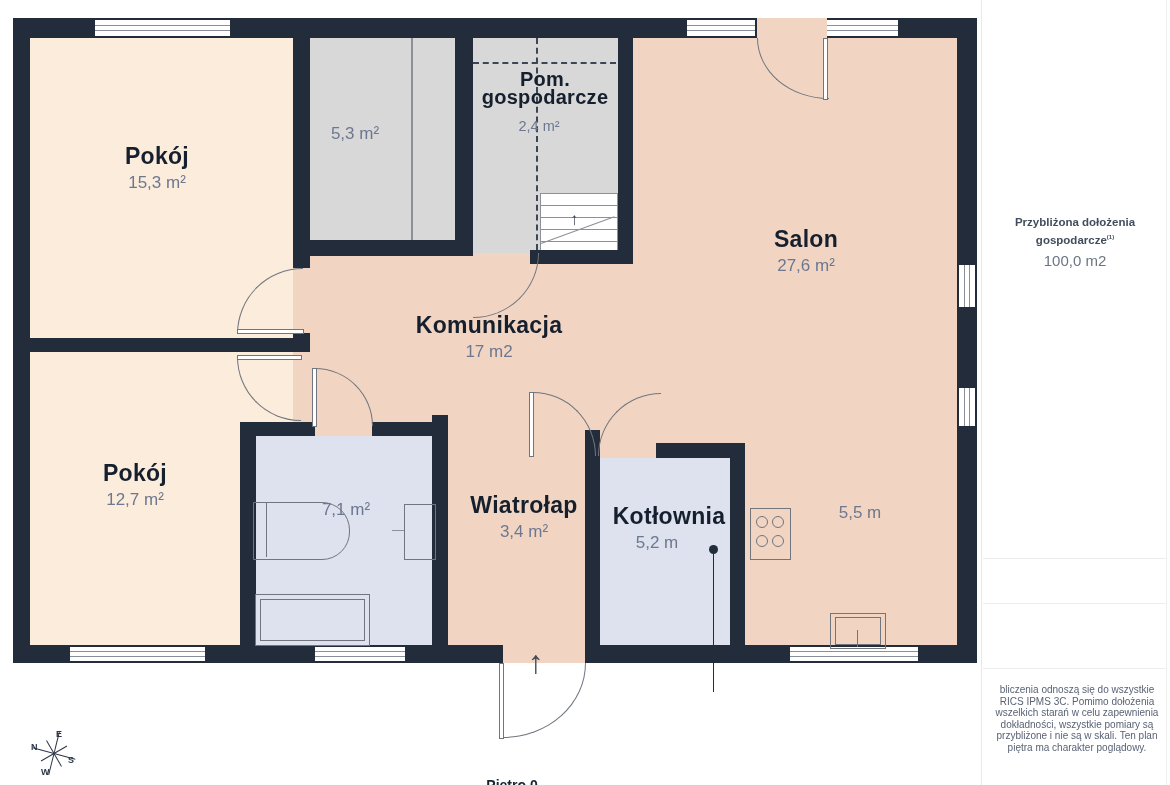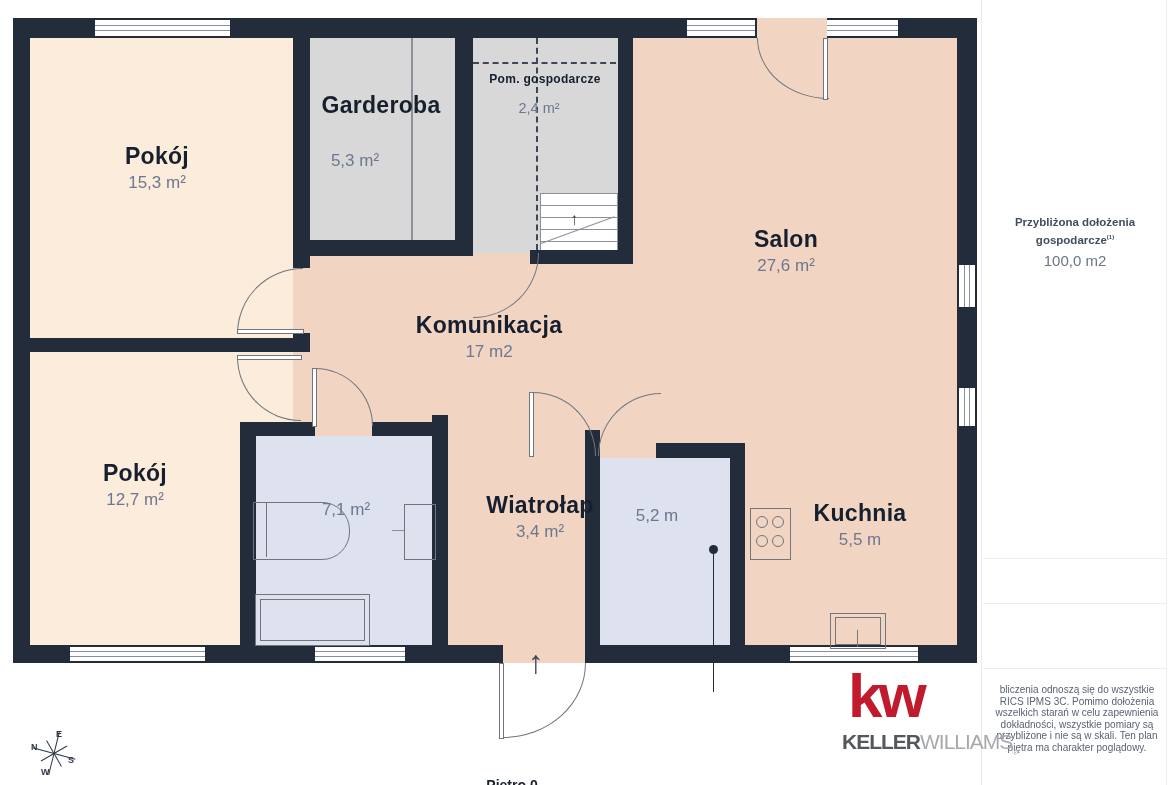--- a/index.html
+++ b/index.html
@@ -17,21 +17,21 @@
   .arc{position:absolute;border:0 solid #70757e;}
   .arc-tl{border-top:1px solid #70757e;border-left:1px solid #70757e;border-top-left-radius:100% 100%;}
   .arc-tr{border-top:1px solid #70757e;border-right:1px solid #70757e;border-top-right-radius:100% 100%;}
   .arc-bl{border-bottom:1px solid #70757e;border-left:1px solid #70757e;border-bottom-left-radius:100% 100%;}
   .arc-br{border-bottom:1px solid #70757e;border-right:1px solid #70757e;border-bottom-right-radius:100% 100%;}
   .leaf{position:absolute;background:#fff;border:1px solid #70757e;}
   .fixt{position:absolute;border:1px solid #70757e;}
   .thinline{position:absolute;background:#8b9099;}
   .rlabel{position:absolute;text-align:center;}
   .rname{font-weight:bold;color:#151f2d;font-size:23px;letter-spacing:0.3px;line-height:27px;}
-  .rname.sm{font-size:12px;line-height:18px;}
+  .rname.sm{font-size:20px;line-height:18px;}
   .rarea{color:#6d7890;font-size:17px;margin-top:3px;line-height:20px;}
   .rarea.sm{font-size:14.5px;}
   .spoke{position:absolute;background:#2c3646;height:1px;}
   .cletter{position:absolute;font-size:9px;font-weight:bold;color:#2c3646;}
   .sdivider{position:absolute;background:#ededed;height:1px;}
   .circle{position:absolute;border:1px solid #70757e;border-radius:50%;width:10px;height:10px;}
 </style>
 </head>
 <body>
 
@@ -129,47 +129,46 @@
 
   <div class="rlabel" style="left:77px;top:143px;width:160px;">
     <div class="rname">Pokój</div>
     <div class="rarea">15,3 m²</div>
   </div>
   <div class="rlabel" style="left:55px;top:460px;width:160px;">
     <div class="rname">Pokój</div>
     <div class="rarea">12,7 m²</div>
   </div>
   <div class="rlabel" style="left:301px;top:92px;width:160px;">
-    <div class="rname">Garderoba</div>
     <div class="rarea" style="position:relative;left:-26px;margin-top:32px;">5,3 m²</div>
   </div>
   <div class="rlabel" style="left:465px;top:70px;width:160px;">
     <div class="rname sm">Pom. gospodarcze</div>
     <div class="rarea sm" style="position:relative;left:-6px;margin-top:10px;">2,4 m²</div>
   </div>
   <div class="rlabel" style="left:409px;top:312px;width:160px;">
     <div class="rname">Komunikacja</div>
     <div class="rarea">17 m2</div>
   </div>
-  <div class="rlabel" style="left:706px;top:226px;width:160px;">
+  <div class="rlabel" style="left:726px;top:226px;width:160px;">
     <div class="rname">Salon</div>
     <div class="rarea">27,6 m²</div>
   </div>
   <div class="rlabel" style="left:270px;top:497px;width:160px;">
     <div class="rarea" style="position:relative;left:-4px;">7,1 m²</div>
   </div>
-  <div class="rlabel" style="left:460px;top:492px;width:160px;">
+  <div class="rlabel" style="left:444px;top:492px;width:160px;">
     <div class="rname">Wiatrołap</div>
     <div class="rarea">3,4 m²</div>
   </div>
   <div class="rlabel" style="left:589px;top:503px;width:160px;">
+    <div class="rname">Kotłownia</div>
     <div class="rarea" style="position:relative;left:-12px;">5,2 m</div>
   </div>
   <div class="rlabel" style="left:780px;top:500px;width:160px;">
-    <div class="rname">Kuchnia</div>
     <div class="rarea">5,5 m</div>
   </div>
 
   <div class="abs" style="left:452px;top:778px;width:120px;height:7px;overflow:hidden;text-align:center;">
     <div style="font-weight:bold;font-size:14px;color:#1a2430;line-height:15px;">Piętro 0</div>
   </div>
 
   <div class="abs" style="left:0;top:0;">
     <div class="spoke" style="left:32px;top:753px;width:44px;transform:rotate(15deg);"></div>
     <div class="spoke" style="left:32px;top:753px;width:44px;transform:rotate(104deg);"></div>
@@ -196,20 +195,14 @@
 
   <div class="abs" style="left:986px;top:684px;width:182px;text-align:center;font-size:10px;line-height:11.6px;color:#596274;">
     <div>bliczenia odnoszą się do wszystkie</div>
     <div>RICS IPMS 3C. Pomimo dołożenia</div>
     <div>wszelkich starań w celu zapewnienia</div>
     <div>dokładności, wszystkie pomiary są</div>
     <div>przybliżone i nie są w skali. Ten plan</div>
     <div>piętra ma charakter poglądowy.</div>
   </div>
 
-  <div class="abs" style="left:842px;top:664px;width:180px;height:105px;">
-    <div style="position:absolute;left:6px;top:0px;font-size:62px;font-weight:bold;letter-spacing:-4px;color:#c11a2c;line-height:64px;">kw</div>
-    <div style="position:absolute;left:0;top:66px;font-size:21px;letter-spacing:-1px;white-space:nowrap;">
-      <span style="font-weight:bold;color:#54575b;">KELLER</span><span style="color:#a7a9ac;">WILLIAMS</span><span style="font-size:8px;color:#a7a9ac;vertical-align:-6px;letter-spacing:0;">®</span>
-    </div>
-  </div>
 
 </div>
 
 </body></html>

